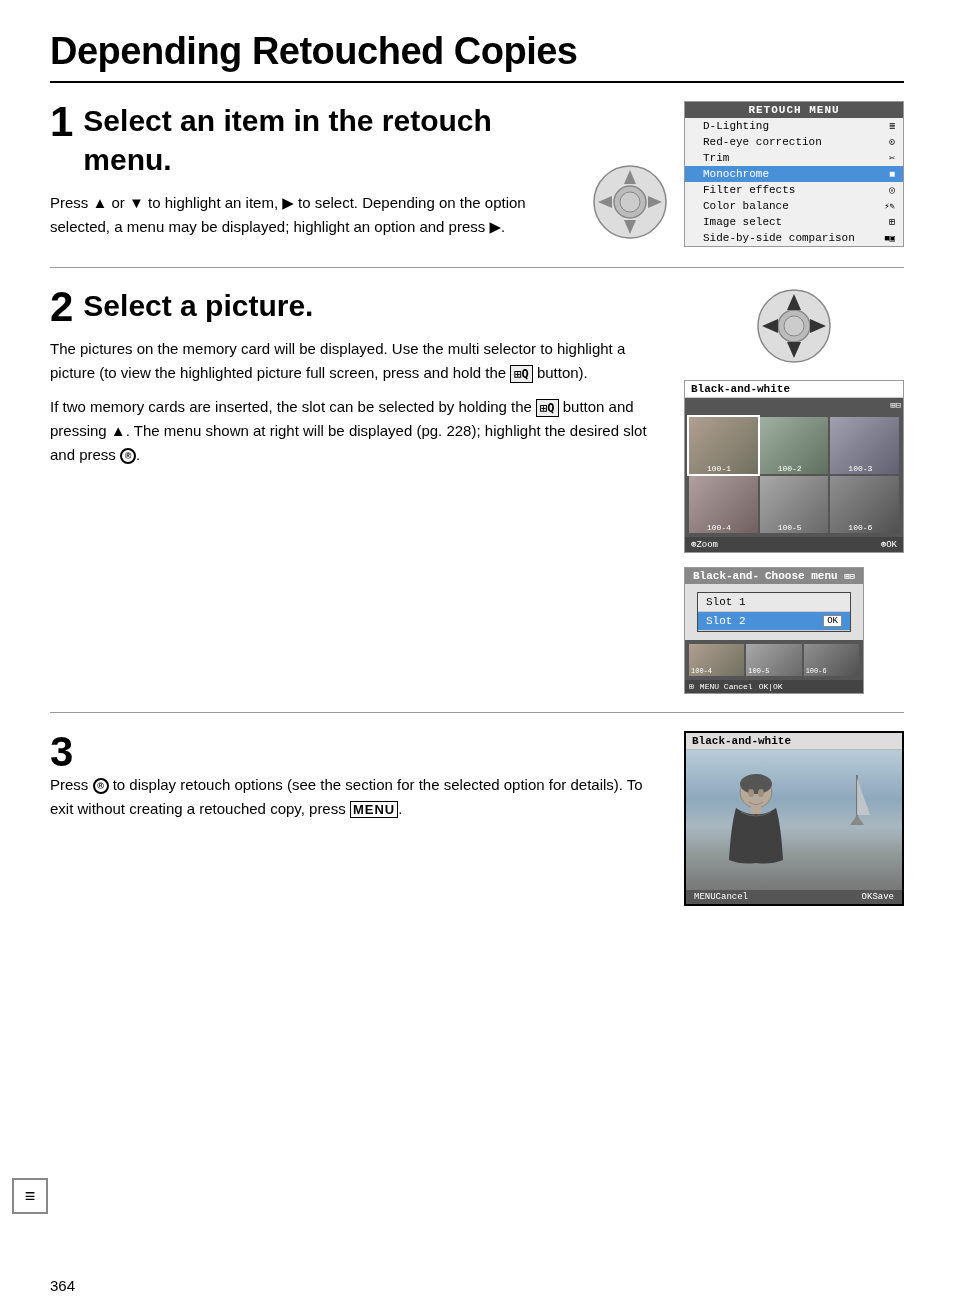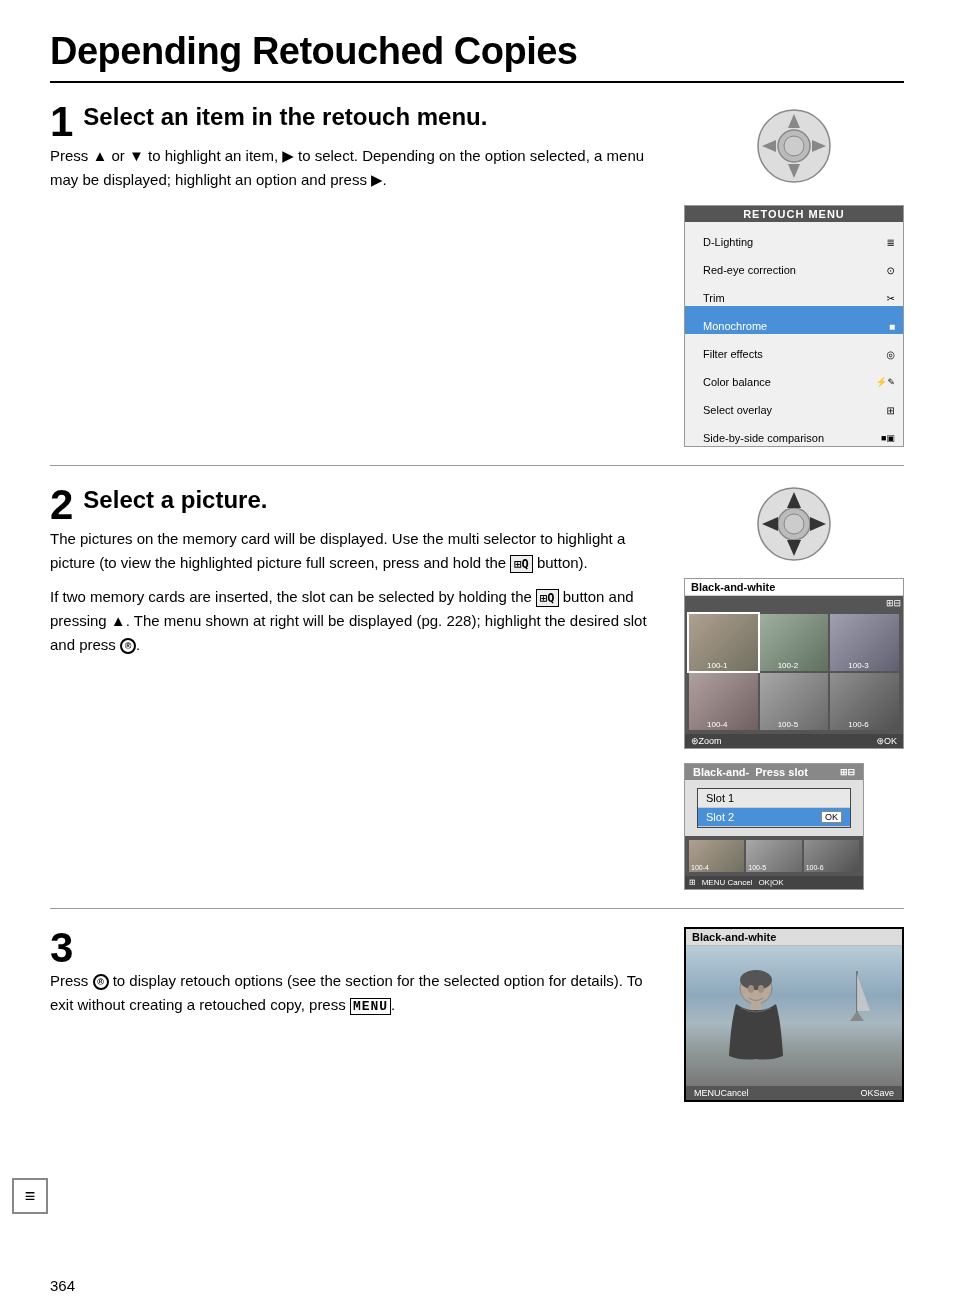--- a/index.html
+++ b/index.html
@@ -36,35 +36,36 @@
       gap: 20px;
     }
 
     .step-left {
       flex: 1;
     }
 
     .step-right {
       flex-shrink: 0;
       display: flex;
-      flex-direction: column;
+      flex-direction: row;
       gap: 14px;
       align-items: flex-end;
+      font-family: Liberation Mono, monospace;
     }
 
     .step-number {
       font-size: 42px;
       font-weight: 900;
       line-height: 1;
       margin-right: 10px;
       float: left;
     }
 
     .step-heading {
-      font-size: 24px;
+      font-size: 30px;
       font-weight: 900;
       margin-bottom: 12px;
       line-height: 1.3;
     }
 
     .step-heading-wrap {
       overflow: hidden;
     }
 
     .step-body {
@@ -92,21 +93,21 @@
       padding: 2px 6px;
       font-size: 11px;
       font-weight: bold;
       letter-spacing: 1px;
     }
 
     .retouch-menu-item {
       display: flex;
       justify-content: space-between;
       align-items: center;
-      padding: 14px 8px 2px 18px;
+      padding: 2px 8px 2px 18px;
       font-size: 11px;
       border-bottom: none;
     }
 
     .retouch-menu-item.highlighted {
       background: #4a90d9;
       color: #fff;
     }
 
     .retouch-menu-item .icon-right {
@@ -273,21 +274,21 @@
       border-radius: 50%;
       border: 2px solid #000;
       text-align: center;
       line-height: 12px;
       font-size: 9px;
       font-weight: bold;
       vertical-align: middle;
     }
 
     .menu-text {
-      font-family: Liberation Mono, monospace;
+      font-family: Liberation Sans, sans-serif;
       font-size: 13px;
       font-weight: bold;
       letter-spacing: 1px;
       border: 1px solid #000;
       padding: 0 2px;
     }
 
     
     .page-number {
       position: absolute;
@@ -412,21 +413,21 @@
         </div>
         <div class="retouch-menu-item">
           <span>Filter effects</span>
             <span class="icon-right">◎</span>
         </div>
         <div class="retouch-menu-item">
           <span>Color balance</span>
             <span class="icon-right" style="font-size:9px">⚡✎</span>
         </div>
         <div class="retouch-menu-item">
-          <span>Select overlay</span>
+          <span>Image select</span>
             <span class="icon-right">⊞</span>
         </div>
         <div class="retouch-menu-item">
           <span>Side-by-side comparison</span>
             <span class="icon-right" style="font-size:9px">■▣</span>
         </div>
       </div>
     </div>
   </div>
 </div>
@@ -493,21 +494,21 @@
           </div>
           <div class="picture-grid-footer">
             <span>⊛Zoom</span>
             <span>⊛OK</span>
           </div>
         </div>
 
         <div class="choose-slot-img">
           <div class="choose-slot-header">
             <span>Black-and-</span>
-              <span style="font-weight:bold;">Press slot</span>
+              <span style="font-weight:bold;">Choose menu</span>
             <span style="margin-left:auto; font-size:9px">⊞⊟</span>
           </div>
           <div style="padding: 4px; background:#e0e0e0;">
             <div class="choose-slot-popup">
               <div class="choose-slot-item">
                 <span>Slot 1</span>
               </div>
               <div class="choose-slot-item highlighted">
                 <span>Slot 2</span>
                 <span class="slot-ok">OK</span>

